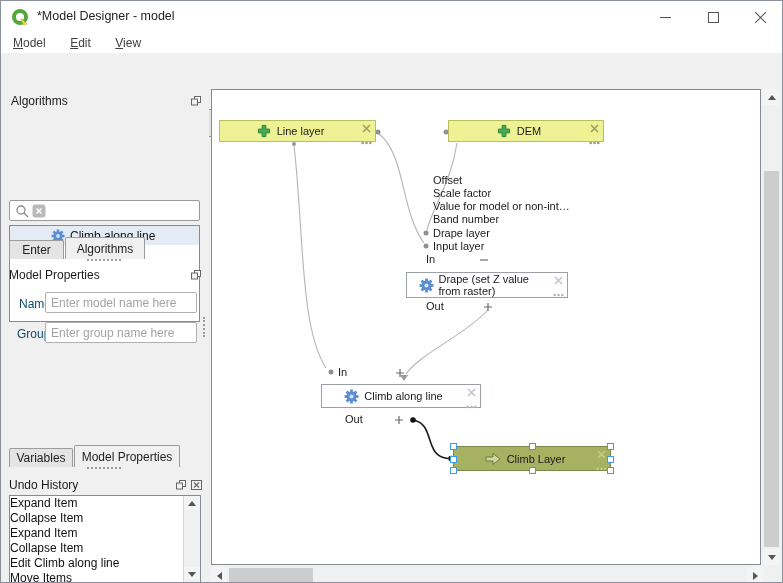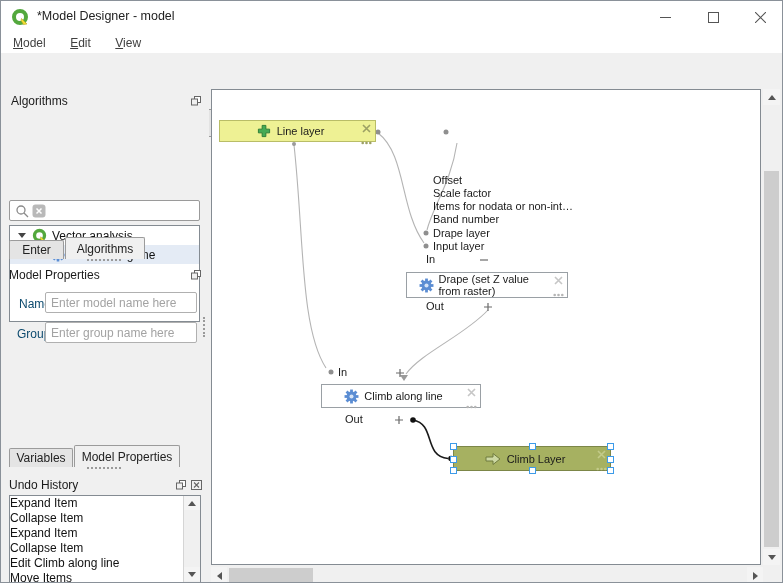--- a/index.html
+++ b/index.html
@@ -277,28 +277,20 @@
         <circle cx="6" cy="6" r="4" fill="none" stroke="#8a8a8a" stroke-width="1.3"></circle>
           <line x1="9" y1="9" x2="13" y2="13" stroke="#8a8a8a" stroke-width="1.3"></line>
       </svg>
       <svg width="14" height="14" viewBox="0 0 14 14" style="margin-right:4px">
         <rect x="0.5" y="0.5" width="13" height="13" rx="3" fill="#b9b9b9"></rect>
         <path d="M4.5 4.5 L9.5 9.5 M9.5 4.5 L4.5 9.5" stroke="#fff" stroke-width="1.5"></path>
       </svg>
     </div>
 
     <div class="treebox">
-      <div class="tree-row">
-        <span class="expander"></span>
-        <svg width="15" height="15" viewBox="0 0 18 18" style="margin-right:5px">
-          <circle cx="9" cy="9" r="6" fill="none" stroke="#53a83d" stroke-width="4"></circle>
-          <path d="M10.5 10.5 L16 16 L12.5 16.6 L10 12.6 Z" fill="#f2dd34" stroke="#b7a51f" stroke-width="0.6"></path>
-        </svg>
-        <span>Vector analysis</span>
-      </div>
       <div class="tree-row selected">
         <svg width="14" height="14" viewBox="0 0 14 14" style="margin:0 5px 0 41px">
           <g transform="translate(7,7)">
             <g stroke="#5b8dd3" stroke-width="2.6">
                 <line x1="-6.5" y1="0" x2="6.5" y2="0"></line>
                 <line x1="0" y1="-6.5" x2="0" y2="6.5"></line>
                 <line x1="-4.6" y1="-4.6" x2="4.6" y2="4.6"></line>
                 <line x1="4.6" y1="-4.6" x2="-4.6" y2="4.6"></line>
               </g>
             <circle r="4.6" fill="#5b8dd3"></circle>
@@ -399,24 +391,40 @@
               <path d="M1 1 L8 8 M8 1 L1 8" stroke="#9ca064" stroke-width="1.6"></path>
             </svg>
           <svg width="11" height="4" viewBox="0 0 11 4">
               <circle cx="1.7" cy="2" r="1.3" fill="#9ca064"></circle>
               <circle cx="5.5" cy="2" r="1.3" fill="#9ca064"></circle>
               <circle cx="9.3" cy="2" r="1.3" fill="#9ca064"></circle>
             </svg>
         </div>
       </div>
 
+      <div class="node node-yellow" style="left:236px;top:30px;width:156px;height:22px">
+        <svg width="14" height="14" viewBox="0 0 15 15" style="margin:0 6px">
+          <path d="M5.5 1.5 H9.5 V5.5 H13.5 V9.5 H9.5 V13.5 H5.5 V9.5 H1.5 V5.5 H5.5 Z" fill="#46ab55" stroke="#2a7a36"></path>
+        </svg>
+        <span class="node-label">DEM</span>
+        <div class="node-ctrl">
+          <svg width="9" height="9" viewBox="0 0 9 9">
+              <path d="M1 1 L8 8 M8 1 L1 8" stroke="#9ca064" stroke-width="1.6"></path>
+            </svg>
+          <svg width="11" height="4" viewBox="0 0 11 4">
+              <circle cx="1.7" cy="2" r="1.3" fill="#9ca064"></circle>
+              <circle cx="5.5" cy="2" r="1.3" fill="#9ca064"></circle>
+              <circle cx="9.3" cy="2" r="1.3" fill="#9ca064"></circle>
+            </svg>
+        </div>
+      </div>
 
       <div class="port-label" style="left:221px;top:84px">Offset</div>
       <div class="port-label" style="left:221px;top:97px">Scale factor</div>
-      <div class="port-label" style="left:221px;top:110px">Items for nodata or non-int…</div>
+      <div class="port-label" style="left:221px;top:110px">Value for model or non-int…</div>
       <div class="port-label" style="left:221px;top:123px">Band number</div>
       <div class="port-label" style="left:221px;top:137px">Drape layer</div>
       <div class="port-label" style="left:221px;top:150px">Input layer</div>
       <div class="port-label" style="left:214px;top:163px">In</div>
 
       <div class="node node-white" style="left:194px;top:182px;width:162px;height:26px">
         <svg width="15" height="15" viewBox="0 0 14 14" style="margin:0 5px;flex:none">
           <g transform="translate(7,7)">
             <g stroke="#5b8dd3" stroke-width="2.6">
                 <line x1="-6.5" y1="0" x2="6.5" y2="0"></line>

